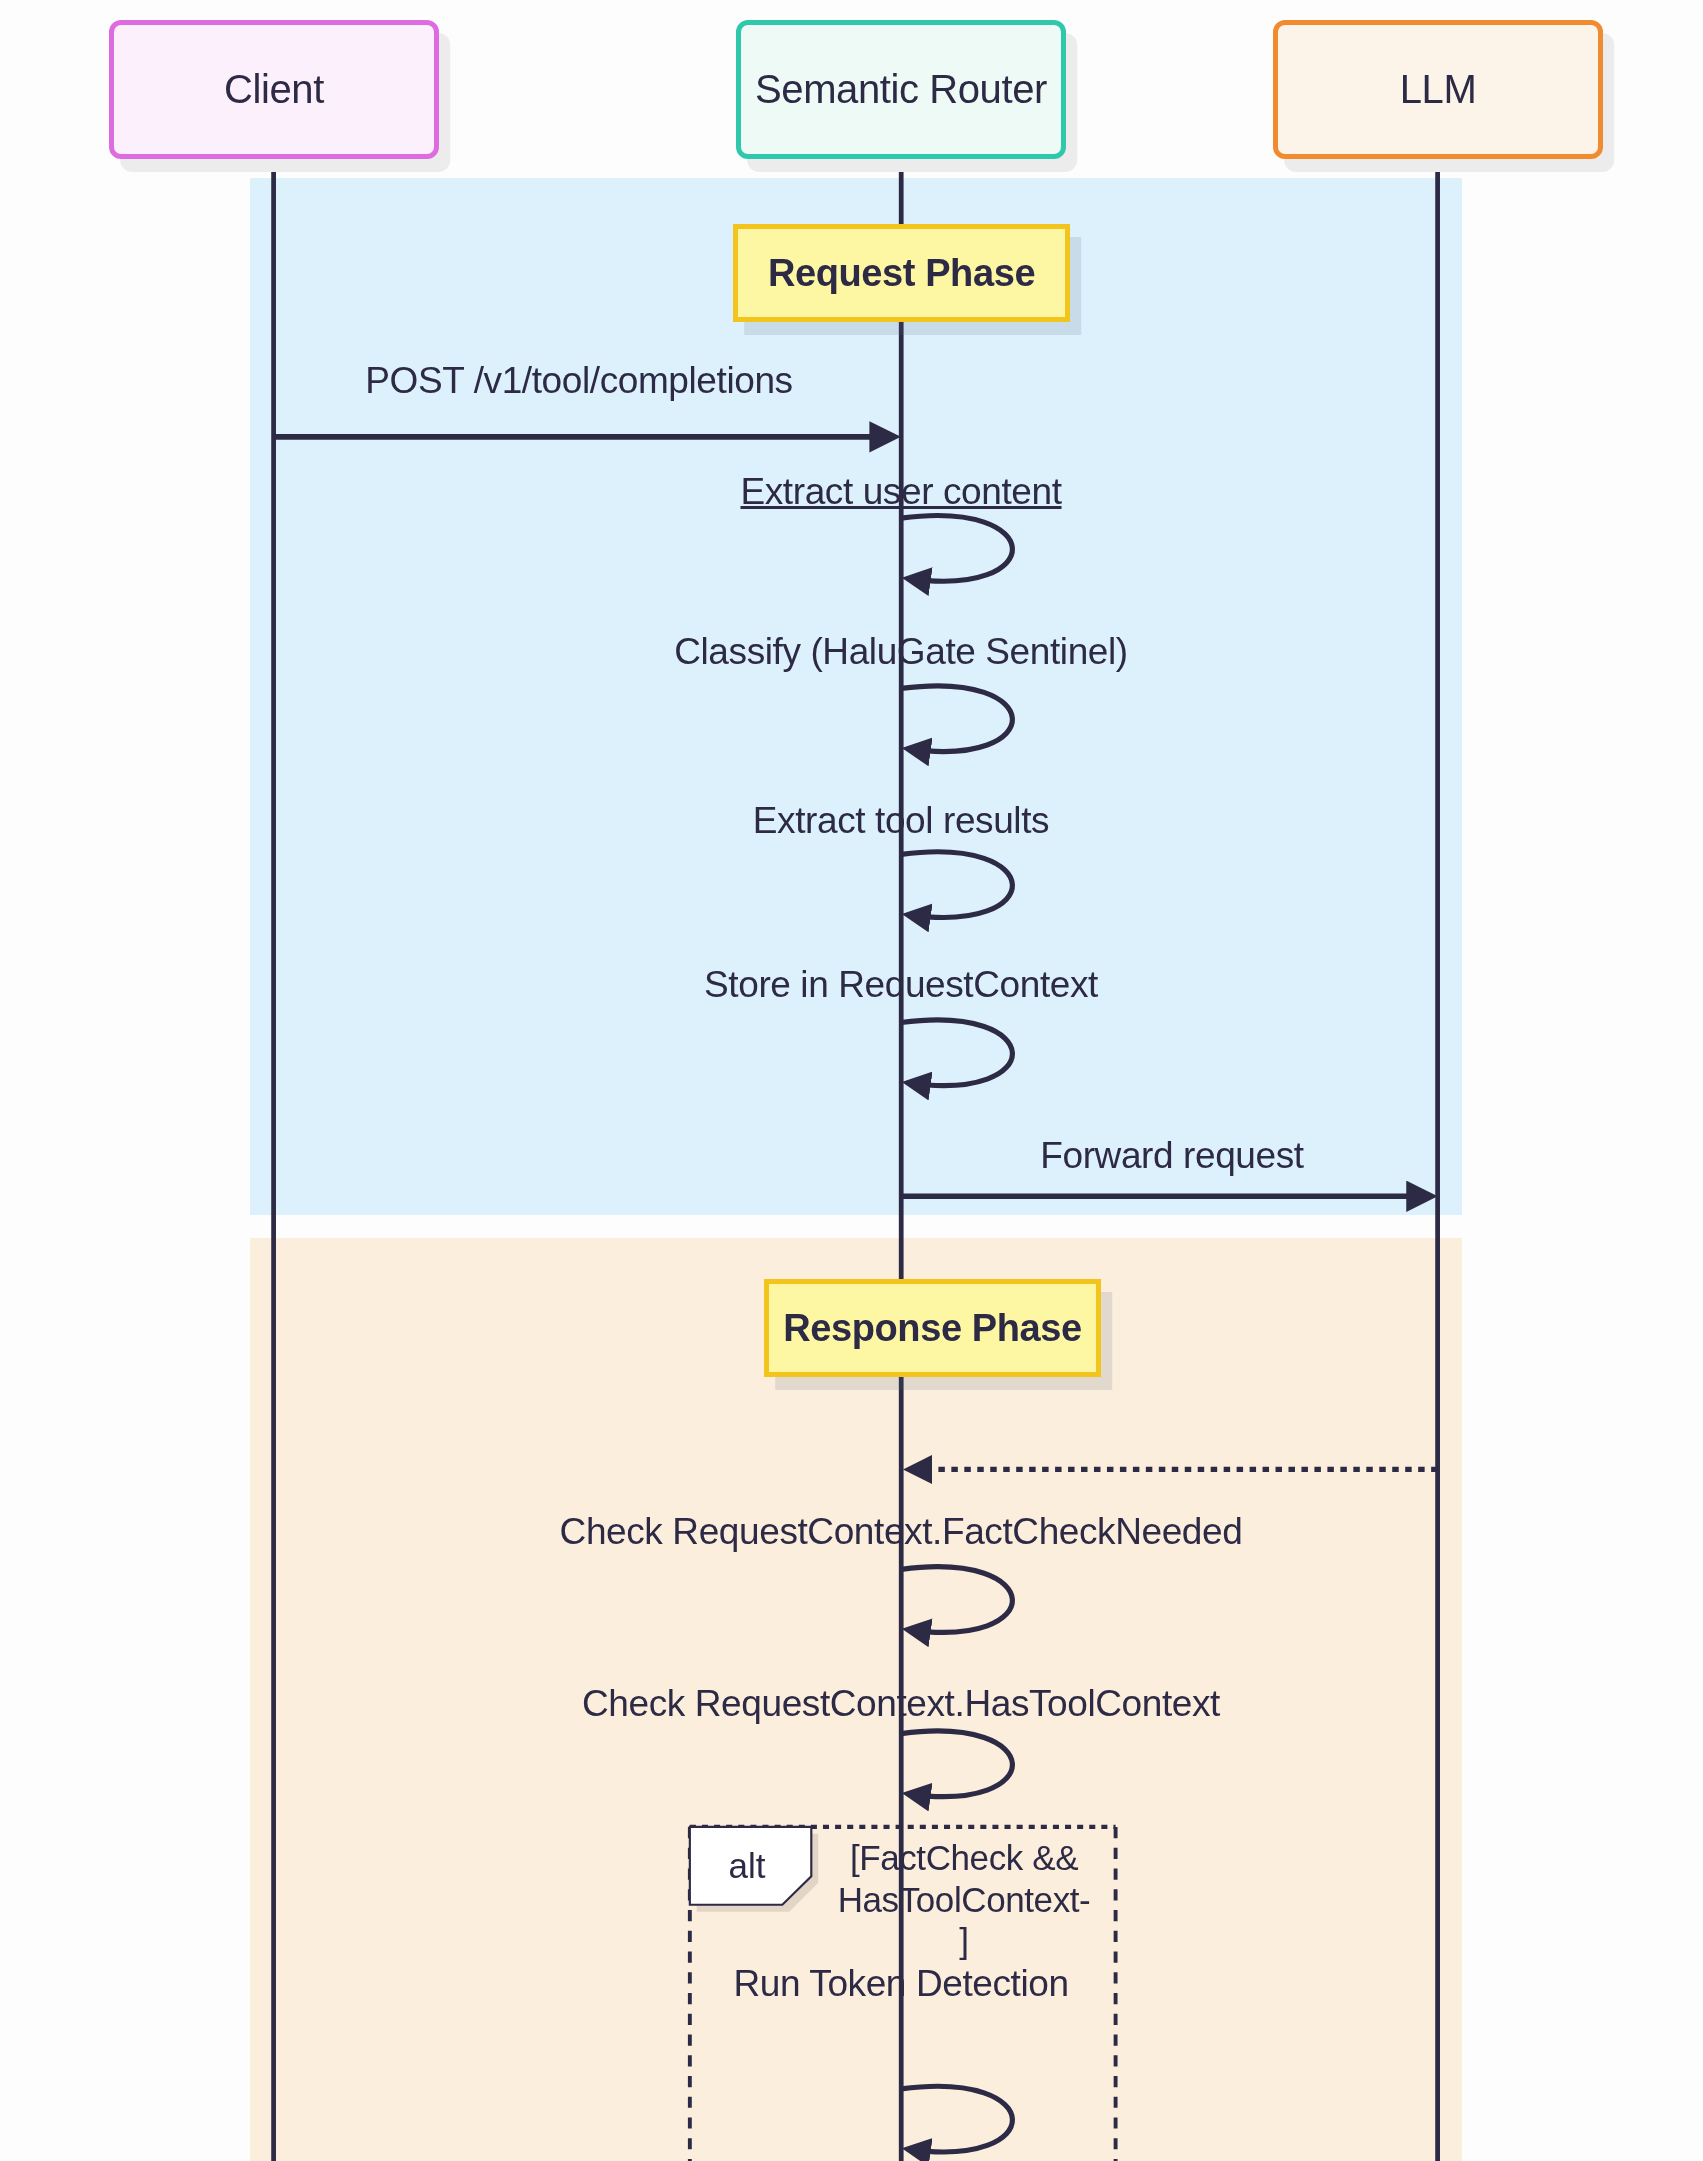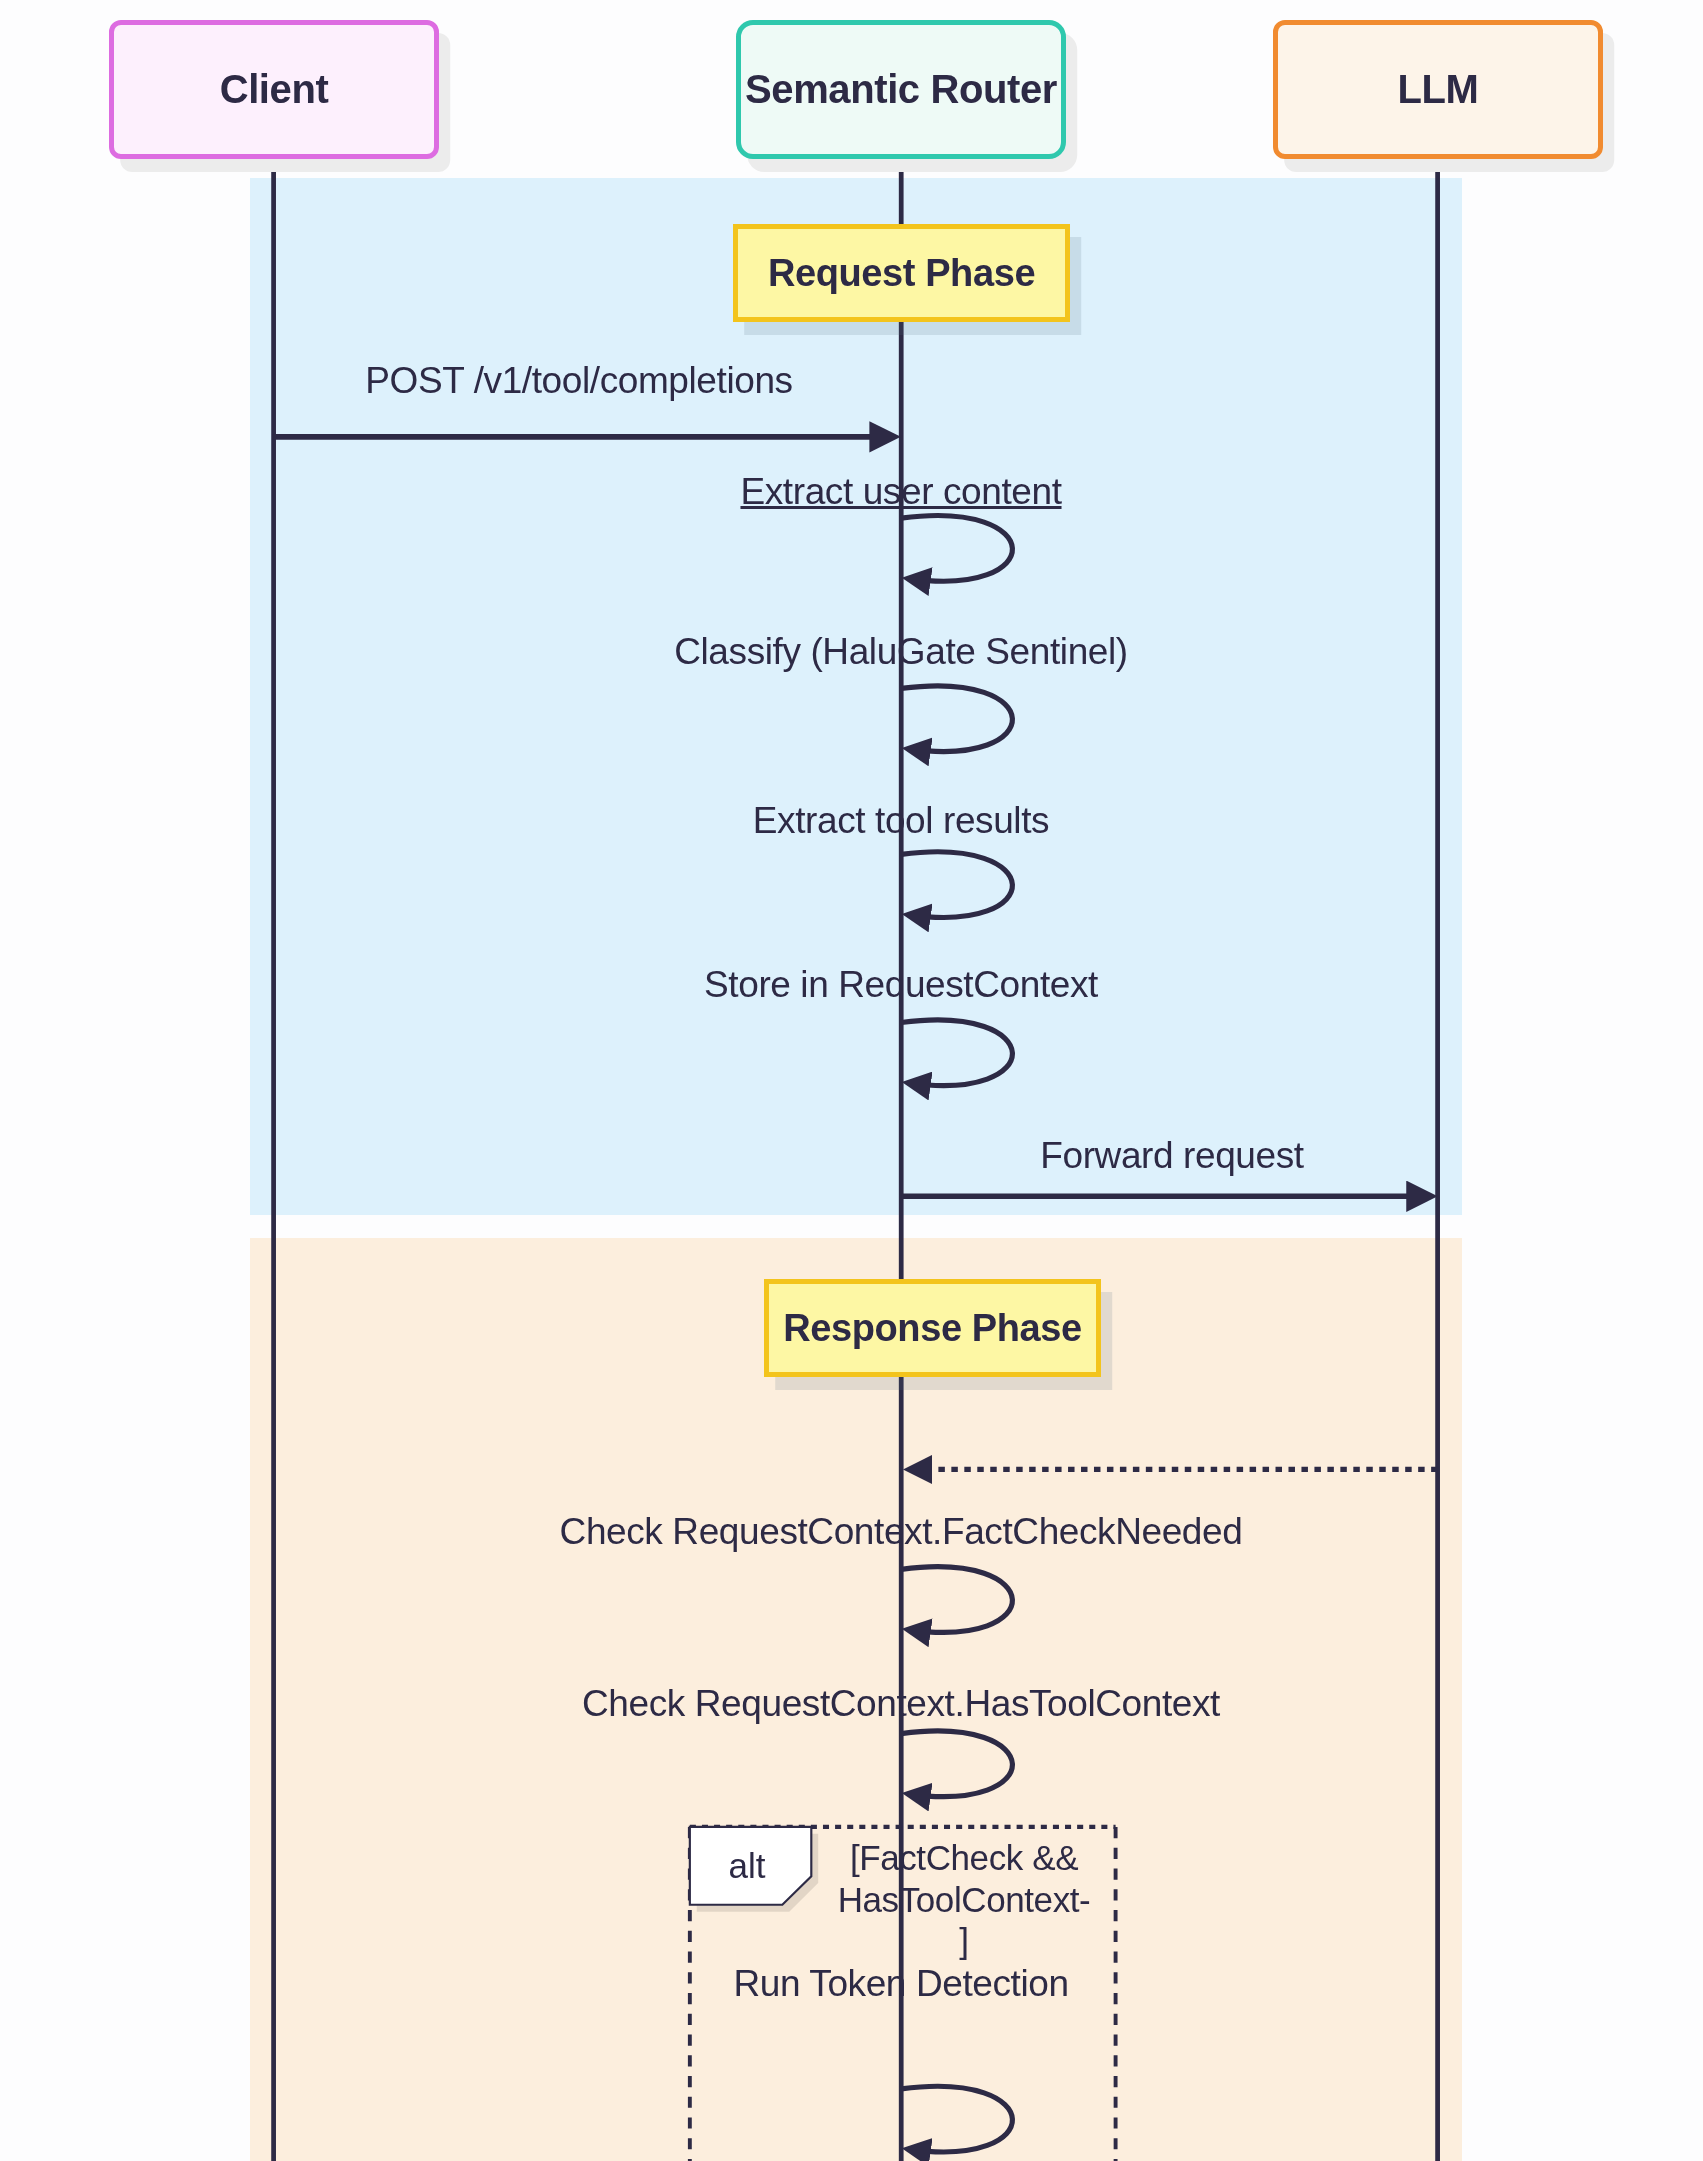--- a/index.html
+++ b/index.html
@@ -11,21 +11,21 @@
   .band { position:absolute; }
   .band-request  { left:250px; top:178px;  width:1212px; height:1037px; background:#ddf1fc; }
   .band-response { left:250px; top:1238px; width:1212px; height:1813px; background:#fceedd; }
 
   .overlay { position:absolute; left:0; top:0; }
 
   .actor {
     position:absolute; width:330px; height:139px; box-sizing:border-box;
     border:5.2px solid; border-radius:12px;
     display:flex; align-items:center; justify-content:center;
-    font-size:40px; font-weight:700; letter-spacing:-0.4px;
+    font-size:40px; font-weight:400; letter-spacing:-0.4px;
     box-shadow:11.2px 13px 0 #ececec;
   }
   .actor-client { background:#fdf0fd; border-color:#dd6ce1; }
   .actor-router { background:#eefaf6; border-color:#2fc8ad; }
   .actor-llm    { background:#fdf4e9; border-color:#f18b30; }
 
   .note {
     position:absolute; left:733px; width:337px; height:98px; box-sizing:border-box;
     background:#fdf7a4; border:5.2px solid #f3c41c;
     display:flex; align-items:center; justify-content:center;
@@ -95,21 +95,21 @@
   <div class="note" style="top:224px;">
     <span>Request Phase</span>
   </div>
   <div class="note" style="top:1279px;margin-left:31px;">
     <span>Response Phase</span>
   </div>
 
   <div class="actor actor-client" style="left:109px;  top:20px;">
     <span>Client</span>
   </div>
-  <div class="actor actor-router" style="left:736px; top:20px;border-radius:17px;">
+  <div class="actor actor-router" style="left:736px; top:20px;">
     <span>Semantic Router</span>
   </div>
   <div class="actor actor-llm" style="left:1273px; top:20px;">
     <span>LLM</span>
   </div>
 
   <div class="msg" style="left:579px; top:381px;">POST /v1/tool/completions</div>
   <div class="msg" style="left:901px; top:492px;text-decoration:underline;">Extract user content</div>
   <div class="msg" style="left:901px; top:652px;">Classify (HaluGate Sentinel)</div>
   <div class="msg" style="left:901px; top:821px;">Extract tool results</div>

